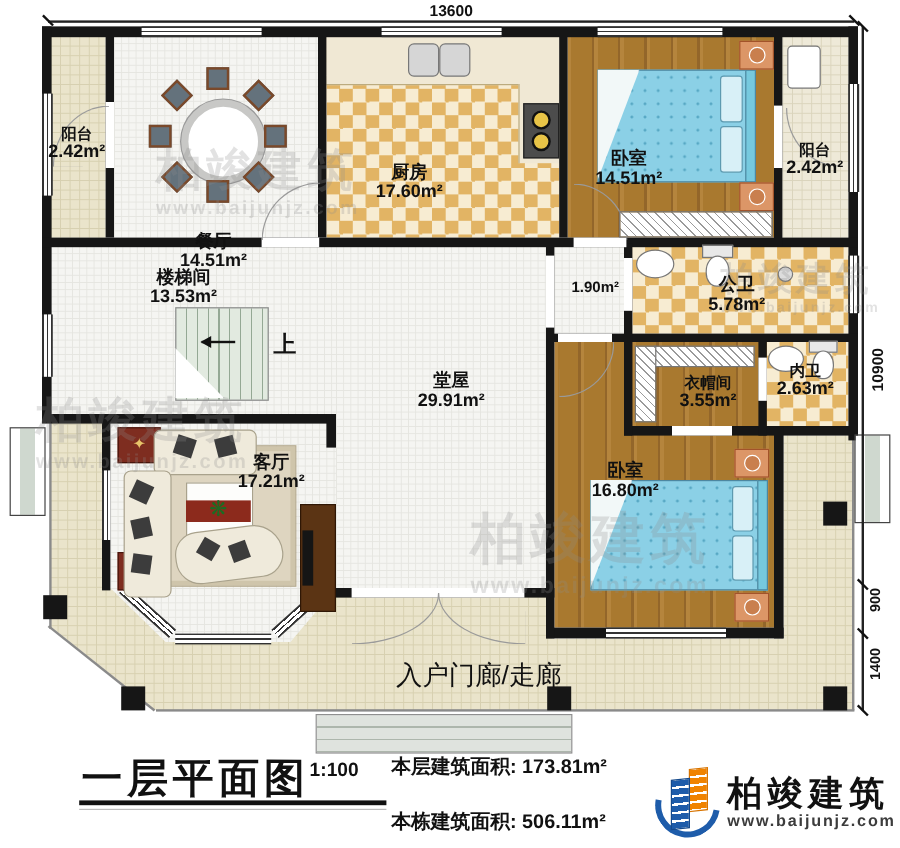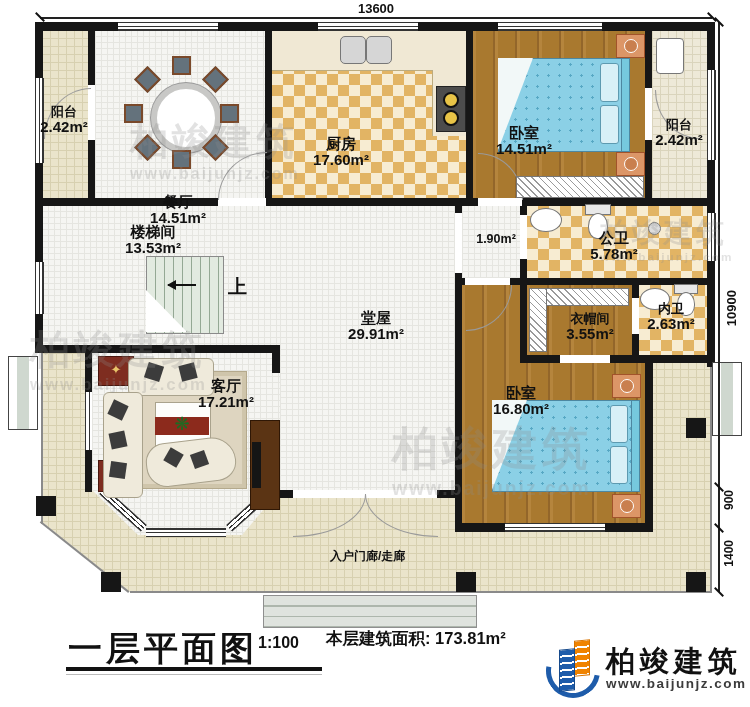--- a/index.html
+++ b/index.html
@@ -260,21 +260,21 @@
     <div class="a">2.63m²</div>
   </div>
   <div class="abs rl" style="left:226px;top:378px;">
     <div class="n">客厅</div>
     <div class="a">17.21m²</div>
   </div>
   <div class="abs rl" style="left:521px;top:385px;">
     <div class="n">卧室</div>
     <div class="a">16.80m²</div>
   </div>
-  <div class="abs" style="left:330px;top:548px;font-size:12px;font-weight:bold;z-index:30;">入户门廊/走廊</div>
+  <div class="abs" style="left:330px;top:548px;font-size:22px;font-weight:normal;z-index:30;">入户门廊/走廊</div>
   <div class="abs" style="left:228px;top:274px;font-size:19px;font-weight:bold;z-index:30;">上</div>
 
   <div class="abs wm" style="left:130px;top:116px;font-size:38px;">
     <div class="zh">柏竣建筑</div>
     <div class="en">www.baijunjz.com</div>
   </div>
   <div class="abs wm" style="left:30px;top:322px;font-size:40px;">
     <div class="zh">柏竣建筑</div>
     <div class="en">www.baijunjz.com</div>
   </div>
@@ -301,20 +301,24 @@
   <div class="abs dim vtext" style="left:722px;top:540px;font-size:12px;">1400</div>
 
   <div class="abs tb-title" style="left:68px;top:626px;">一层平面图</div>
   <div class="abs tb-scale" style="left:258px;top:634px;">1:100</div>
   <div class="abs" style="left:66px;top:667px;width:256px;height:4px;background:#111;"></div>
   <div class="abs" style="left:66px;top:674px;width:256px;height:1px;background:#bbb;"></div>
   <div class="abs tb-line" style="left:326px;top:628px;">
     <span>本层建筑面积:</span>
     <span>173.81m²</span>
   </div>
+  <div class="abs tb-line" style="left:326px;top:674px;">
+    <span>本栋建筑面积:</span>
+    <span>506.11m²</span>
+  </div>
 
   <div class="abs" style="left:546px;top:636px;width:54px;height:58px;">
     <div class="abs" style="left:0px;top:8px;width:44px;height:44px;border:5px solid #1e5caa;border-radius:50%;border-top-color:transparent;border-right-color:transparent;transform:rotate(-35deg);"></div>
     <div class="abs" style="left:28px;top:4px;width:14px;height:34px;background:repeating-linear-gradient(#f08300 0 5px,#fff 5px 7px);border:1px solid #d87400;transform:skewY(-6deg);"></div>
     <div class="abs" style="left:13px;top:13px;width:14px;height:40px;background:repeating-linear-gradient(#1e5caa 0 5px,#fff 5px 7px);border:1px solid #164a8c;transform:skewY(-6deg);"></div>
   </div>
   <div class="abs brand-zh" style="left:606px;top:642px;">柏竣建筑</div>
   <div class="abs brand-en" style="left:606px;top:676px;">www.baijunjz.com</div>
 
 </div>

